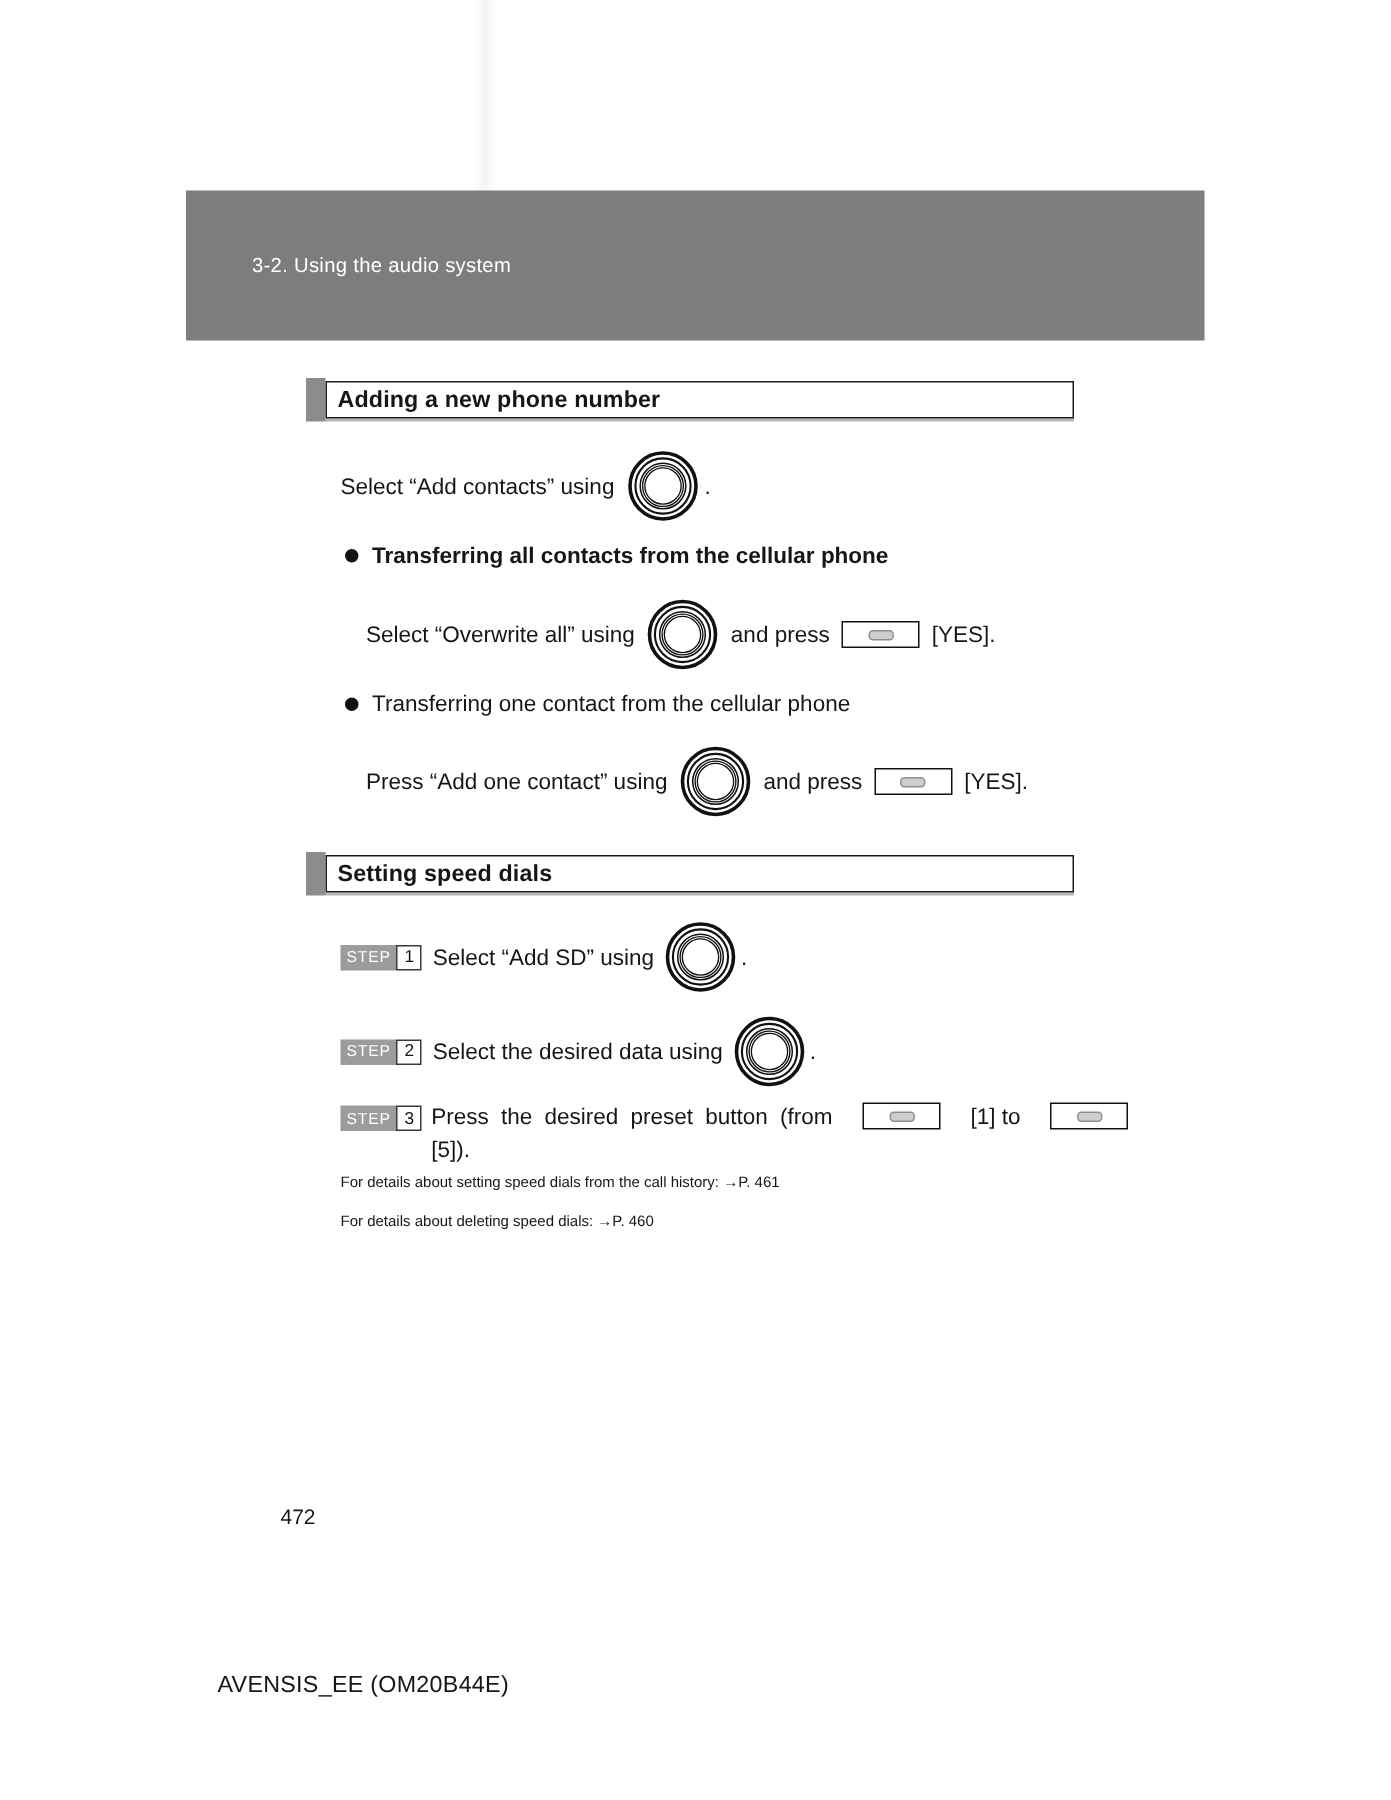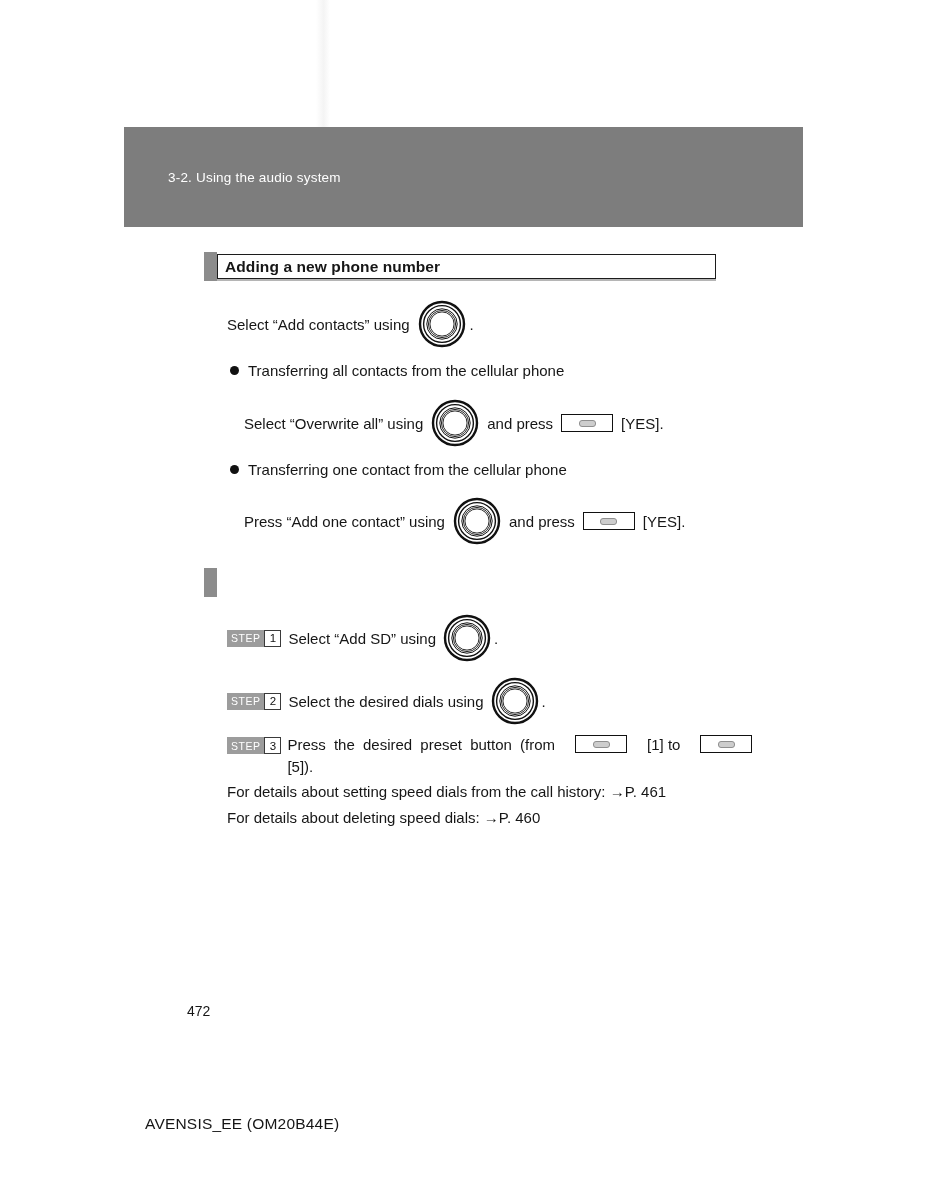--- a/index.html
+++ b/index.html
@@ -60,21 +60,21 @@
               font-size:11.5px; width:15px; display:flex;
               align-items:center; justify-content:center; }
 
   
   .step3 { display:flex; align-items:flex-start; gap:6px; font-size:15px; }
   .step3 .step-badge { margin-top:2px; }
   .s3line1 { display:flex; align-items:center; gap:20px; white-space:nowrap;text-align:center; }
   .s3line1 .sp { word-spacing:4px; }
   .s3line2 { margin-top:5px; }
 
-  .note { font-size:15px; white-space:nowrap; }
+  .note { font-size:10px; white-space:nowrap; }
   .pagenum { font-size:14px; }
   .docfoot { font-size:15.5px; letter-spacing:0.2px; }
 </style>
 </head>
 <body>
 
 <div class="abs fold"></div>
 
 <div class="abs band">
   <span>3-2. Using the audio system</span>
@@ -92,21 +92,21 @@
   <svg class="knob" viewBox="0 0 48 48">
     <circle cx="24" cy="24" r="22" fill="#ffffff" stroke="#111" stroke-width="2.4"></circle>
     <circle cx="24" cy="24" r="18.4" fill="none" stroke="#111" stroke-width="1.4"></circle>
     <circle cx="24" cy="24" r="15.2" fill="none" stroke="#111" stroke-width="1"></circle>
     <circle cx="24" cy="24" r="13.6" fill="none" stroke="#111" stroke-width="0.9"></circle>
     <circle cx="24" cy="24" r="12.1" fill="none" stroke="#111" stroke-width="0.9"></circle>
   </svg>
   <span class="tight">.</span>
 </div>
 
-<div class="abs brow" style="left:230px; top:362px;">
+<div class="abs brow" style="left:230px; top:362px;font-weight:bold;">
   <span class="bdot"></span>
   <span>Transferring all contacts from the cellular phone</span>
 </div>
 
 <div class="abs trow" style="left:244px; top:399px; height:48px;">
   <span>Select “Overwrite all” using</span>
   <svg class="knob" viewBox="0 0 48 48">
     <circle cx="24" cy="24" r="22" fill="#ffffff" stroke="#111" stroke-width="2.4"></circle>
     <circle cx="24" cy="24" r="18.4" fill="none" stroke="#111" stroke-width="1.4"></circle>
     <circle cx="24" cy="24" r="15.2" fill="none" stroke="#111" stroke-width="1"></circle>
@@ -136,20 +136,23 @@
   </svg>
   <span>and press</span>
   <span class="pbtn">
       <span class="pbtn-dash"></span>
     </span>
   <span>[YES].</span>
 </div>
 
 <div class="abs sec" style="top:568px;">
   <span class="sec-bar"></span>
+  <span class="sec-box">
+      <span>Setting speed dials</span>
+    </span>
 </div>
 
 <div class="abs trow" style="left:227px; top:614px; height:48px; gap:7px;">
   <span class="step-badge">
     <span class="step-word">STEP</span>
       <span class="step-num">1</span>
   </span>
   <span>Select “Add SD” using</span>
   <svg class="knob" viewBox="0 0 48 48">
     <circle cx="24" cy="24" r="22" fill="#ffffff" stroke="#111" stroke-width="2.4"></circle>
@@ -159,21 +162,21 @@
     <circle cx="24" cy="24" r="12.1" fill="none" stroke="#111" stroke-width="0.9"></circle>
   </svg>
   <span class="tight">.</span>
 </div>
 
 <div class="abs trow" style="left:227px; top:677px; height:48px; gap:7px;">
   <span class="step-badge">
     <span class="step-word">STEP</span>
       <span class="step-num">2</span>
   </span>
-  <span>Select the desired dials using</span>
+  <span>Select the desired data using</span>
   <svg class="knob" viewBox="0 0 48 48">
     <circle cx="24" cy="24" r="22" fill="#ffffff" stroke="#111" stroke-width="2.4"></circle>
     <circle cx="24" cy="24" r="18.4" fill="none" stroke="#111" stroke-width="1.4"></circle>
     <circle cx="24" cy="24" r="15.2" fill="none" stroke="#111" stroke-width="1"></circle>
     <circle cx="24" cy="24" r="13.6" fill="none" stroke="#111" stroke-width="0.9"></circle>
     <circle cx="24" cy="24" r="12.1" fill="none" stroke="#111" stroke-width="0.9"></circle>
   </svg>
   <span class="tight">.</span>
 </div>
 

